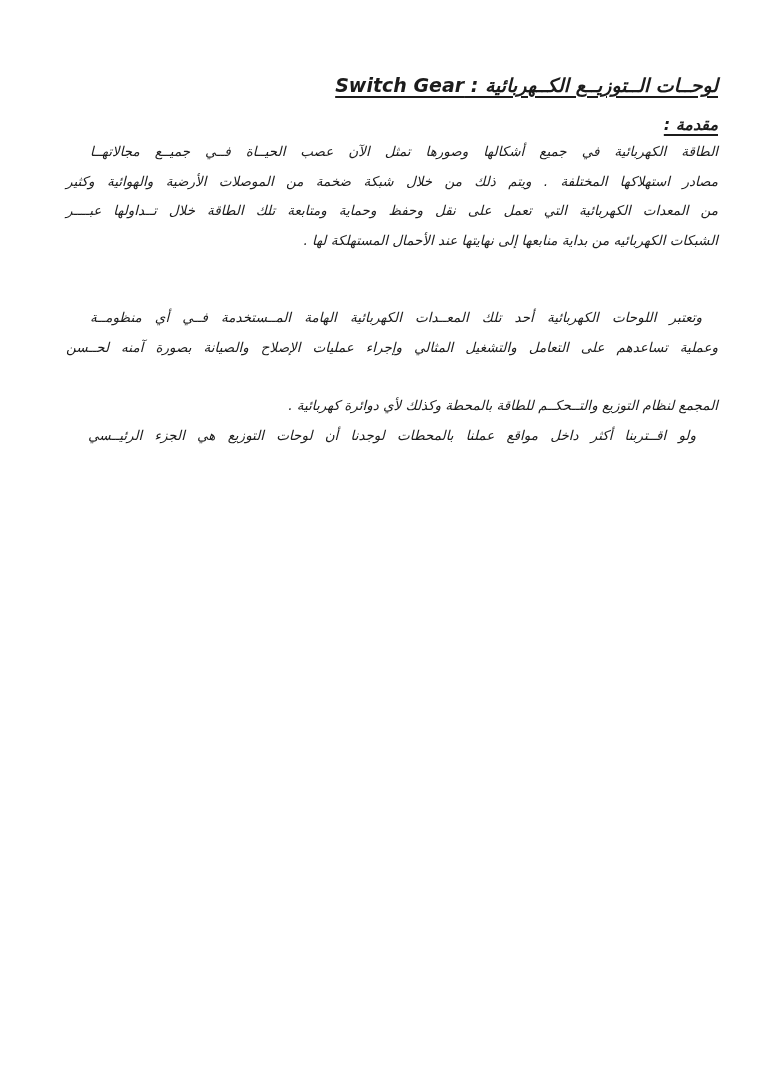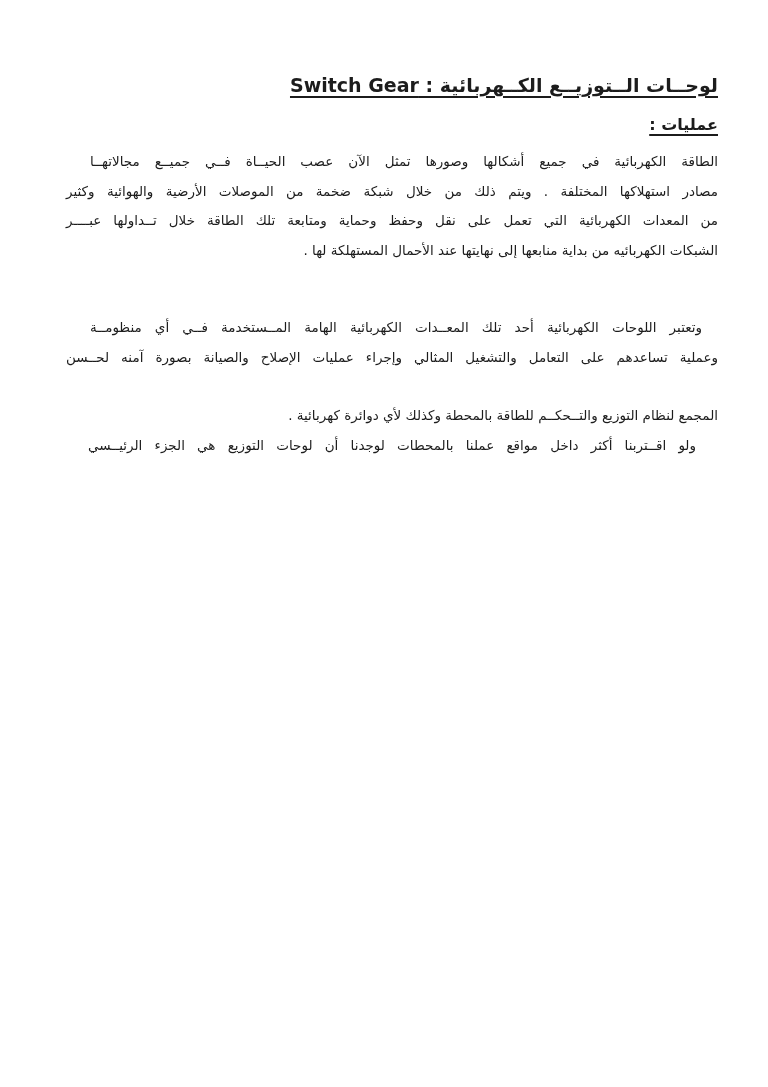--- a/index.html
+++ b/index.html
@@ -8,20 +8,21 @@
     background: #ffffff;
   }
   .page {
     position: relative;
     width: 768px;
     height: 918px;
     background: var(--bg, #ffffff);
     overflow: hidden;
     font-family: "DejaVu Sans", sans-serif;
     color: var(--text, #1c1c1c);
+    font-style: italic;
   }
   .body-col {
     position: absolute;
     top: 0;
     left: 66px;
     width: 652px;
     direction: rtl;
   }
   .doc-title {
     margin-top: 72px;
@@ -41,21 +42,21 @@
     margin-top: 15px;
     text-align: right;
     font-size: 16px;
     font-weight: bold;
     line-height: 24px;
   }
   .para {
     font-size: 13.5px;
     line-height: 29.5px;
   }
-  .para-1 { margin-top: 10px; }
+  .para-1 { }
   .para-2 { margin-top: 33px; }
   .para-3 { margin-top: 29px; }
   .line {
     text-align: justify;
     text-align-last: justify;
     white-space: nowrap;
   }
   .line--end {
     text-align: right;
     text-align-last: right;
@@ -111,21 +112,21 @@
 
 <div class="page" style="--text: #1c1c1c; --rule: #a8a8a8; --boxborder: #595959; --bg: #ffffff;">
 
   <div class="body-col">
 
     <div class="doc-title">
       <span class="u">لوحــات الــتوزيــع الكــهربائية : Switch Gear</span>
     </div>
 
     <div class="section-heading">
-      <span class="u">عمليات :</span>
+      <span class="u">مقدمة :</span>
     </div>
 
     <div class="para para-1">
       <div class="line line--open-p1">الطاقة الكهربائية في جميع أشكالها وصورها تمثل الآن عصب الحيــاة فــي جميــع مجالاتهــا</div>
       <div class="line">مصادر استهلاكها المختلفة . ويتم ذلك من خلال شبكة ضخمة من الموصلات الأرضية والهوائية وكثير</div>
       <div class="line">من المعدات الكهربائية  التي تعمل على نقل وحفظ وحماية ومتابعة تلك الطاقة  خلال تــداولها عبــــر</div>
       <div class="line line--end">الشبكات الكهربائيه من بداية منابعها إلى نهايتها عند الأحمال المستهلكة لها .</div>
     </div>
 
     <div class="para para-2">

